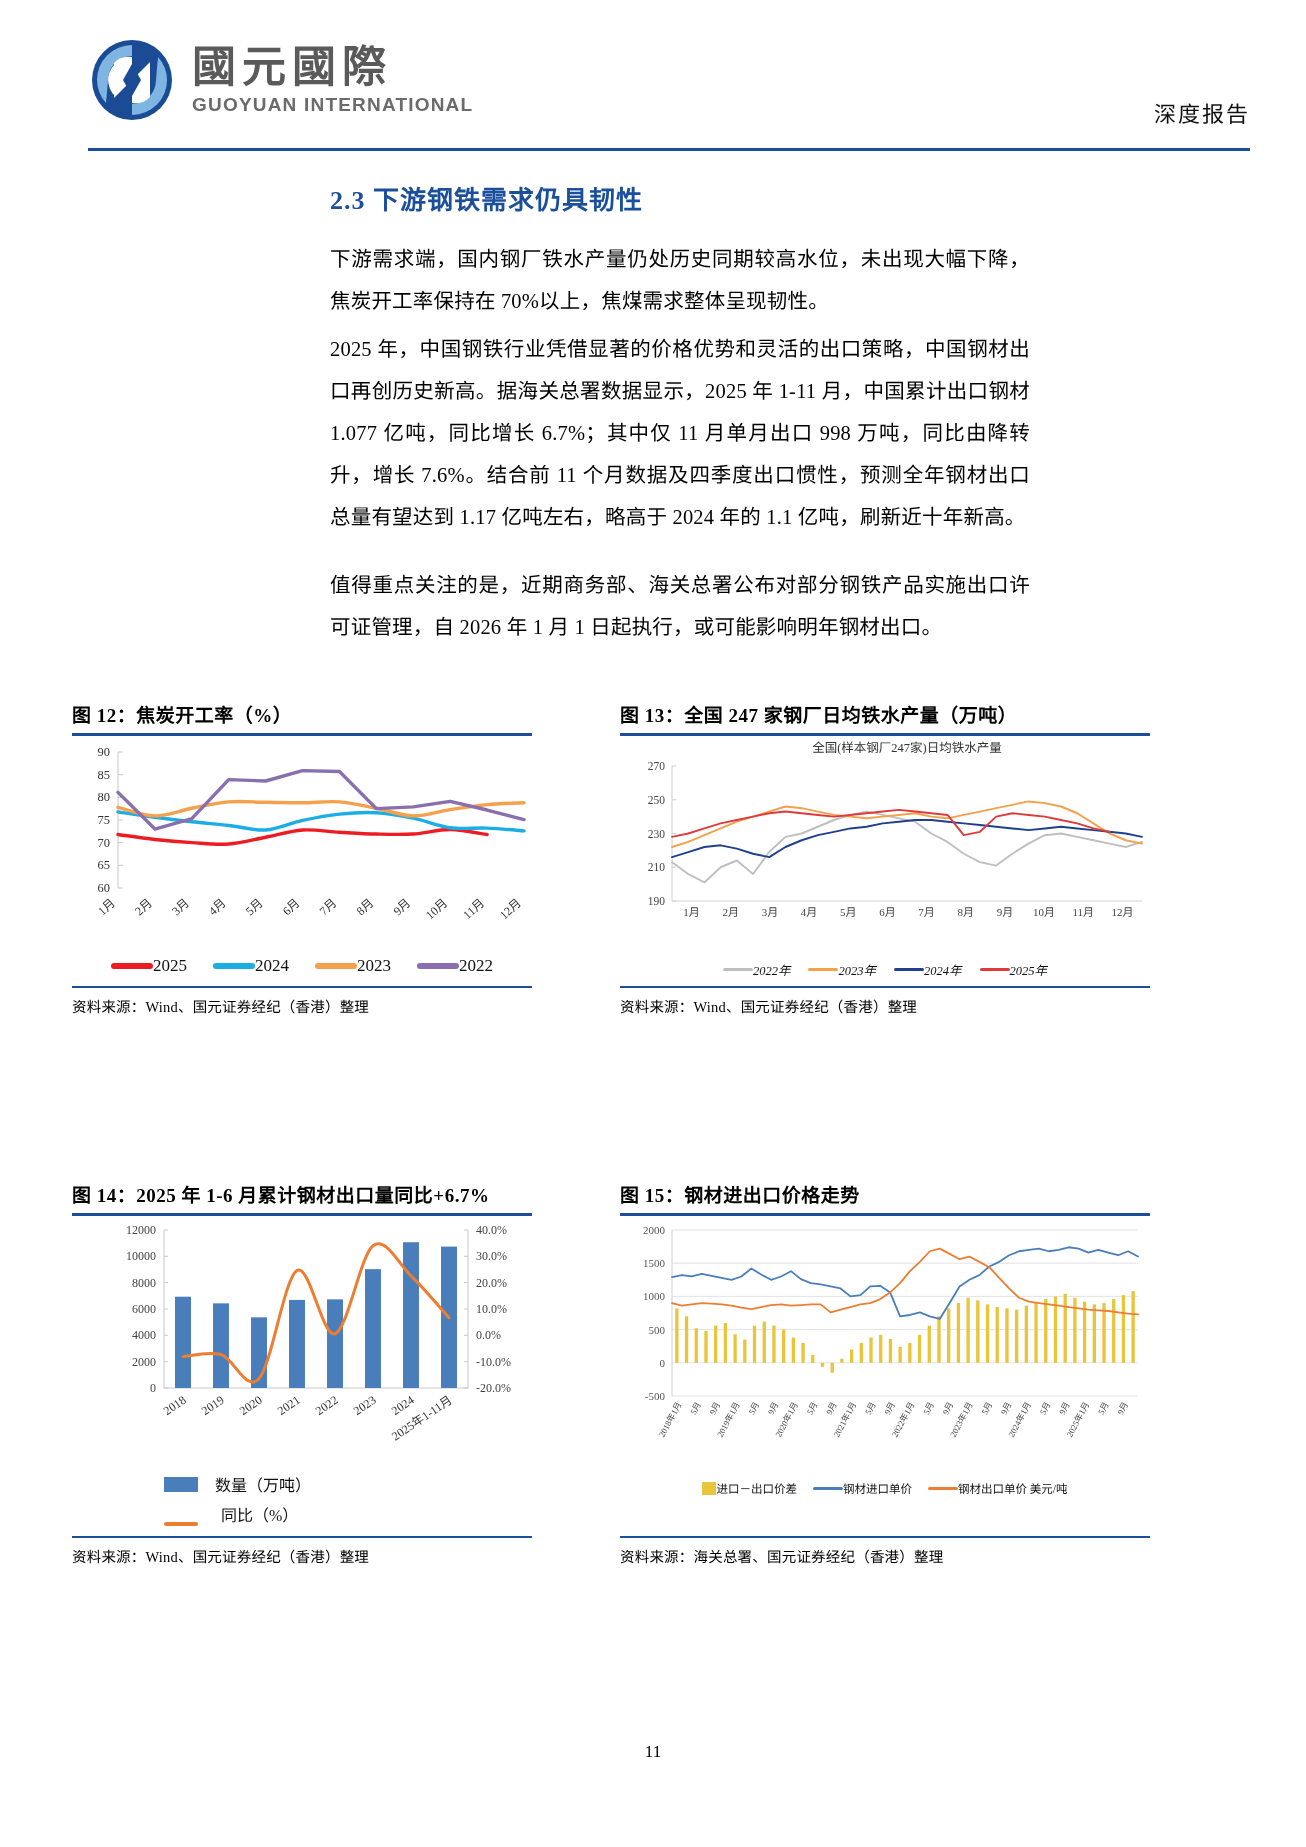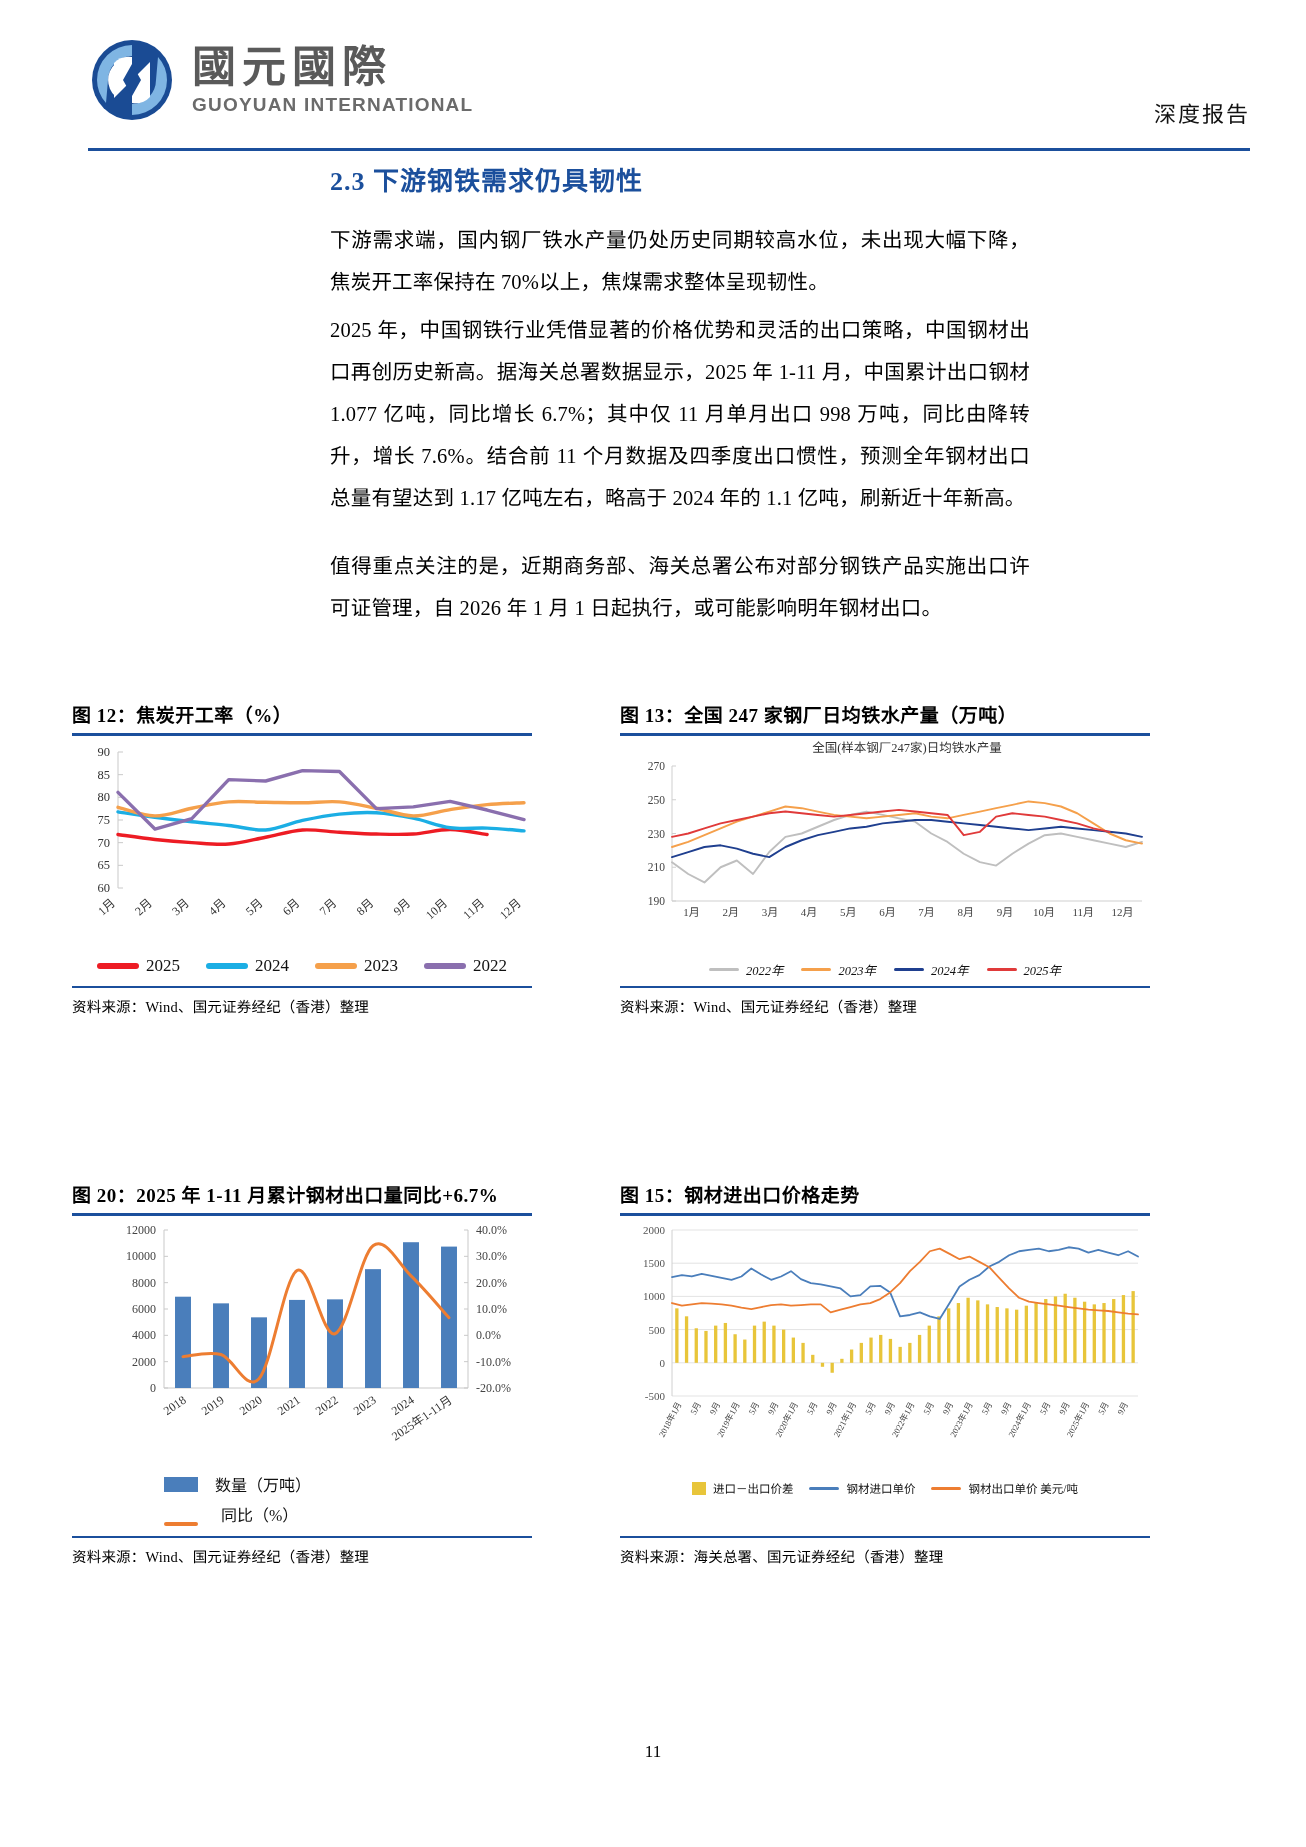--- a/index.html
+++ b/index.html
@@ -37,21 +37,21 @@
     position:absolute; right:72px; top:96px;
     font-family:"Liberation Serif", serif;
     font-size:22px; color:#111; letter-spacing:2px;
   }
   .header-rule{
     position:absolute; left:72px; top:148px; width:1162px; height:3px;
     background:#1b4f9c;
   }
 
   
-  .content{ position:absolute; left:330px; top:160px; width:700px; }
+  .content{ position:absolute; left:330px; top:179px; width:700px; }
   h2.section-title{
     font-family:"Liberation Serif", serif;
     font-size:26px; font-weight:bold; color:#1b4f9c;
     margin:0 0 22px 0; letter-spacing:1px;
   }
   p.para{
     font-size:20.5px; line-height:42px;
     margin:0 0 6px 0; text-align:justify;
     text-justify:inter-ideograph; letter-spacing:0.2px;
   }
@@ -76,21 +76,21 @@
     font-size:14.5px; color:#000;
     margin-top:7px; letter-spacing:0.2px;
   }
 
   
   .chart-svg{ display:block; }
   .legend-row{
     display:flex; align-items:center; justify-content:center;
     gap:26px; margin-top:2px; flex-wrap:wrap;
   }
-  .legend-item{ display:flex; align-items:center; gap:7px; }
+  .legend-item{ display:flex; align-items:center; }
   .legend-line{ width:42px; height:6px; border-radius:3px; }
   .legend-line.thin{ width:30px; height:3px; }
   .legend-swatch{ width:14px; height:13px; }
   .legend-label{ font-size:17px; color:#111; font-family:"Liberation Serif", serif; }
   .legend-label.sm{ font-size:12.5px;font-style:italic; }
   .legend-label.xs{ font-size:11.5px; }
 
   .page-number{
     position:absolute; left:0; top:1742px; width:1306px;
     text-align:center; font-size:17px; color:#000;
@@ -240,21 +240,21 @@
           <span class="legend-line thin" style="background: rgb(224, 58, 58);"></span>
           <span class="legend-label sm">2025年</span>
         </div>
       </div>
   </div>
   <div class="fig-foot-rule"></div>
   <div class="fig-source">资料来源：Wind、国元证券经纪（香港）整理</div>
 </div>
 
 <div class="fig" style="left:72px; top:1180px; width:460px;">
-  <div class="fig-title">图 20：2025 年 1-11 月累计钢材出口量同比+6.7%</div>
+  <div class="fig-title">图 14：2025 年 1-6 月累计钢材出口量同比+6.7%</div>
   <div class="fig-rule"></div>
   <div class="fig-body" style="height:320px;">
     <svg class="chart-svg" id="svg-fig14" width="460" height="250" viewBox="0 0 460 250">
         <text x="84" y="176" font-size="12" font-family="&quot;Liberation Serif&quot;, serif" fill="#444" text-anchor="end">0</text>
         <line x1="92" y1="172" x2="96" y2="172" stroke="#c9c9c9" stroke-width="1"></line>
         <text x="84" y="149.66666666666666" font-size="12" font-family="&quot;Liberation Serif&quot;, serif" fill="#444" text-anchor="end">2000</text>
         <line x1="92" y1="145.66666666666666" x2="96" y2="145.66666666666666" stroke="#c9c9c9" stroke-width="1"></line>
         <text x="84" y="123.33333333333334" font-size="12" font-family="&quot;Liberation Serif&quot;, serif" fill="#444" text-anchor="end">4000</text>
         <line x1="92" y1="119.33333333333334" x2="96" y2="119.33333333333334" stroke="#c9c9c9" stroke-width="1"></line>
         <text x="84" y="97" font-size="12" font-family="&quot;Liberation Serif&quot;, serif" fill="#444" text-anchor="end">6000</text>

